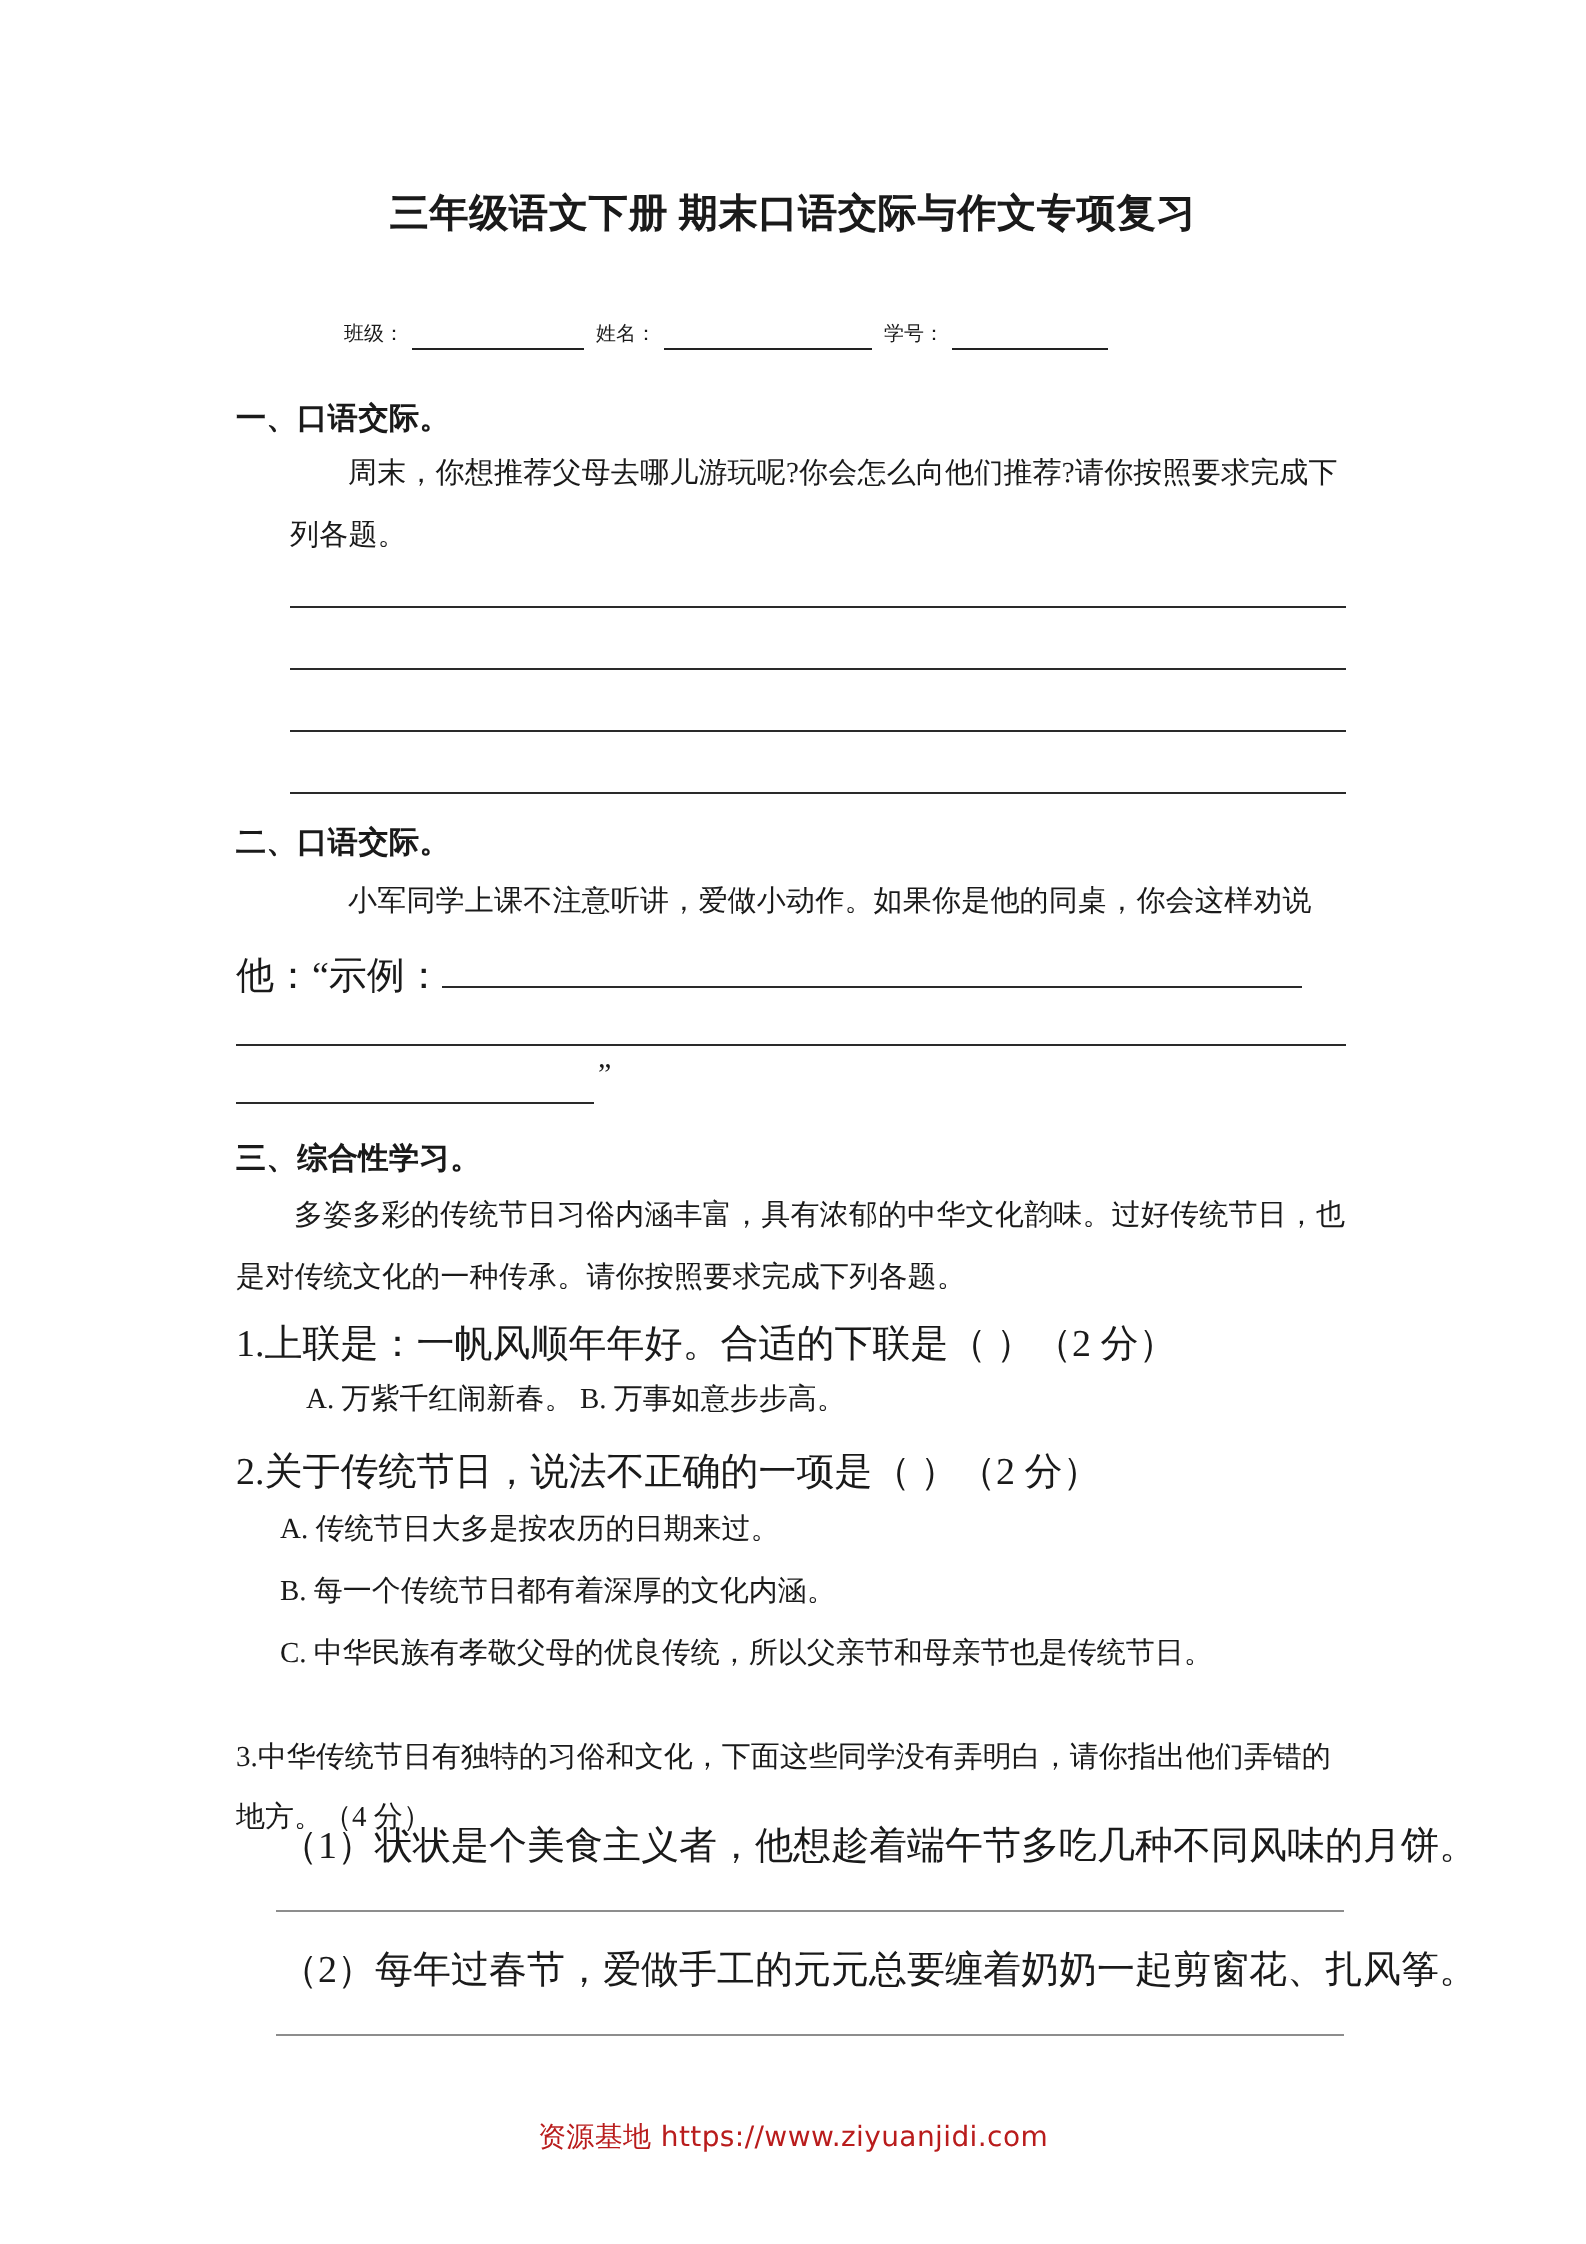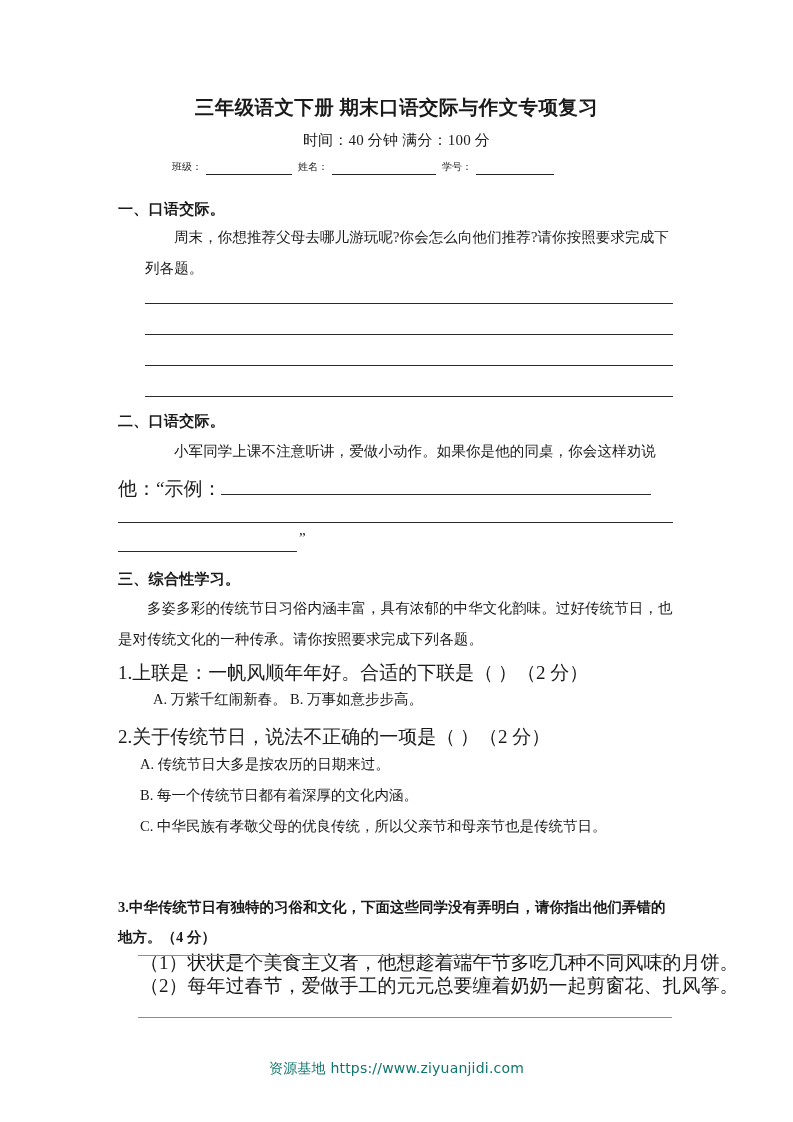--- a/index.html
+++ b/index.html
@@ -118,33 +118,32 @@
     font-size: 15px;
   }
 
   
   .footer-mark {
     position: absolute;
     left: 0; top: 1060px;
     width: 793px;
     text-align: center;
     font-size: 14px;
-    color: #0f766e;
+    color: #b91c1c;
     font-family: "DejaVu Sans", "Liberation Sans", sans-serif;
     letter-spacing: 0.2px;
   }
 </style>
 </head>
 <body>
 
 <div class="page">
 
   <div class="doc-title">三年级语文下册 期末口语交际与作文专项复习</div>
 
-  <div class="doc-subtitle">时间：40 分钟 满分：100 分</div>
 
   <div class="info-row">
     <span class="info-label">班级：</span>
     <span class="info-blank blank-class"></span>
     <span class="info-label">姓名：</span>
     <span class="info-blank blank-name"></span>
     <span class="info-label">学号：</span>
     <span class="info-blank blank-no"></span>
   </div>
 
@@ -179,25 +178,25 @@
   <div class="opt" style="left:153px; top:690px;">A. 万紫千红闹新春。</div>
   <div class="opt" style="left:290px; top:690px;">B. 万事如意步步高。</div>
 
   <div class="qline" style="left:118px; top:722px;">
     <span>2.</span><span>关于传统节日，说法不正确的一项是（        ）（2 分）</span>
   </div>
   <div class="opt" style="left:140px; top:786px;">B. 每一个传统节日都有着深厚的文化内涵。</div>
   <div class="opt" style="left:140px; top:755px;">A. 传统节日大多是按农历的日期来过。</div>
   <div class="opt" style="left:140px; top:817px;">C. 中华民族有孝敬父母的优良传统，所以父亲节和母亲节也是传统节日。</div>
 
-  <div class="qblock" style="left:118px; top:892px; width:557px;font-weight:bold;">
+  <div class="qblock" style="left:118px; top:864px; width:557px;">
     <span>3.</span><span>中华传统节日有独特的习俗和文化，下面这些同学没有弄明白，请你指出他们弄错的地方。（4 分）</span>
   </div>
 
-  <div class="qline" style="left:140px; top:909px;margin-top:39px;">（1）状状是个美食主义者，他想趁着端午节多吃几种不同风味的月饼。</div>
+  <div class="qline" style="left:140px; top:909px;">（1）状状是个美食主义者，他想趁着端午节多吃几种不同风味的月饼。</div>
   <div class="rule-gray" style="left:138px; top:955px; width:534px;"></div>
 
   <div class="qline" style="left:140px; top:971px;">（2）每年过春节，爱做手工的元元总要缠着奶奶一起剪窗花、扎风筝。</div>
   <div class="rule-gray" style="left:138px; top:1017px; width:534px;"></div>
 
   <div class="footer-mark">资源基地 https://www.ziyuanjidi.com</div>
 
 </div>
 
 </body></html>

